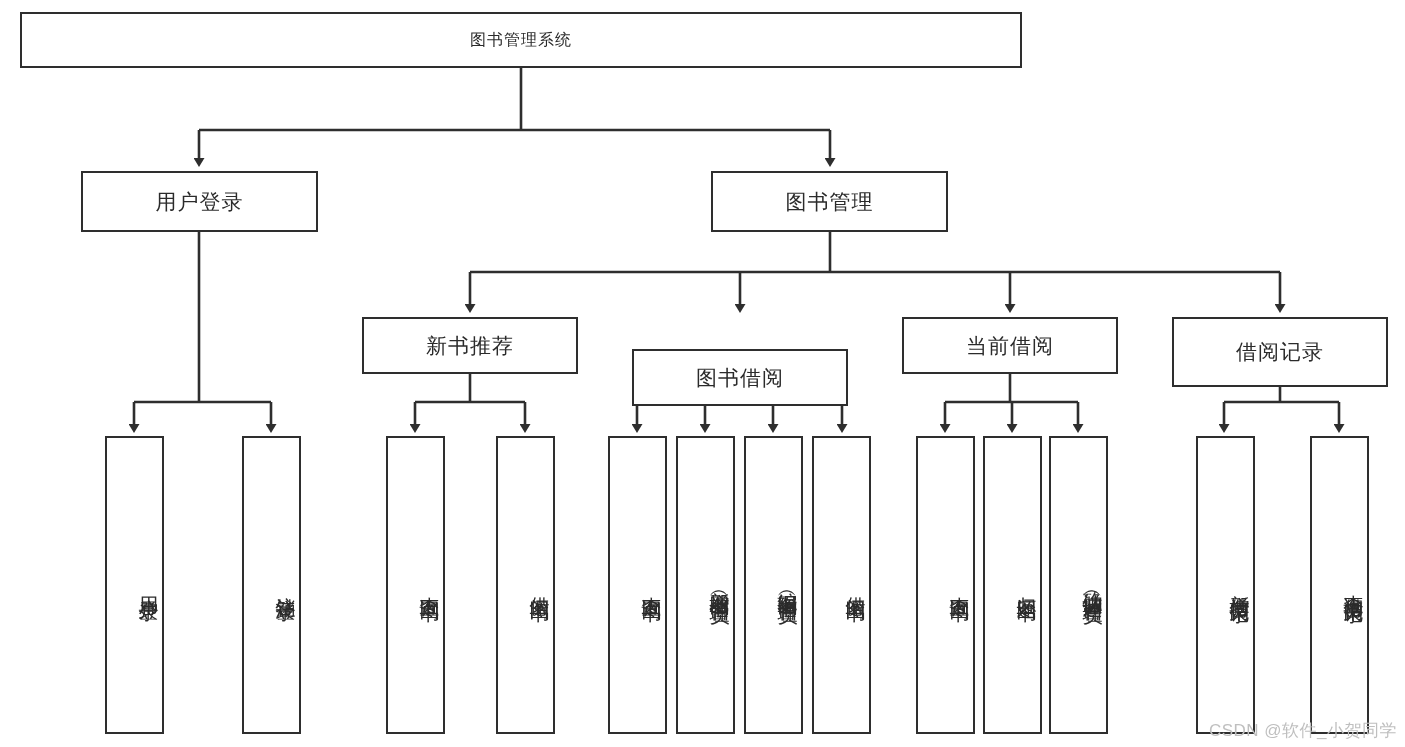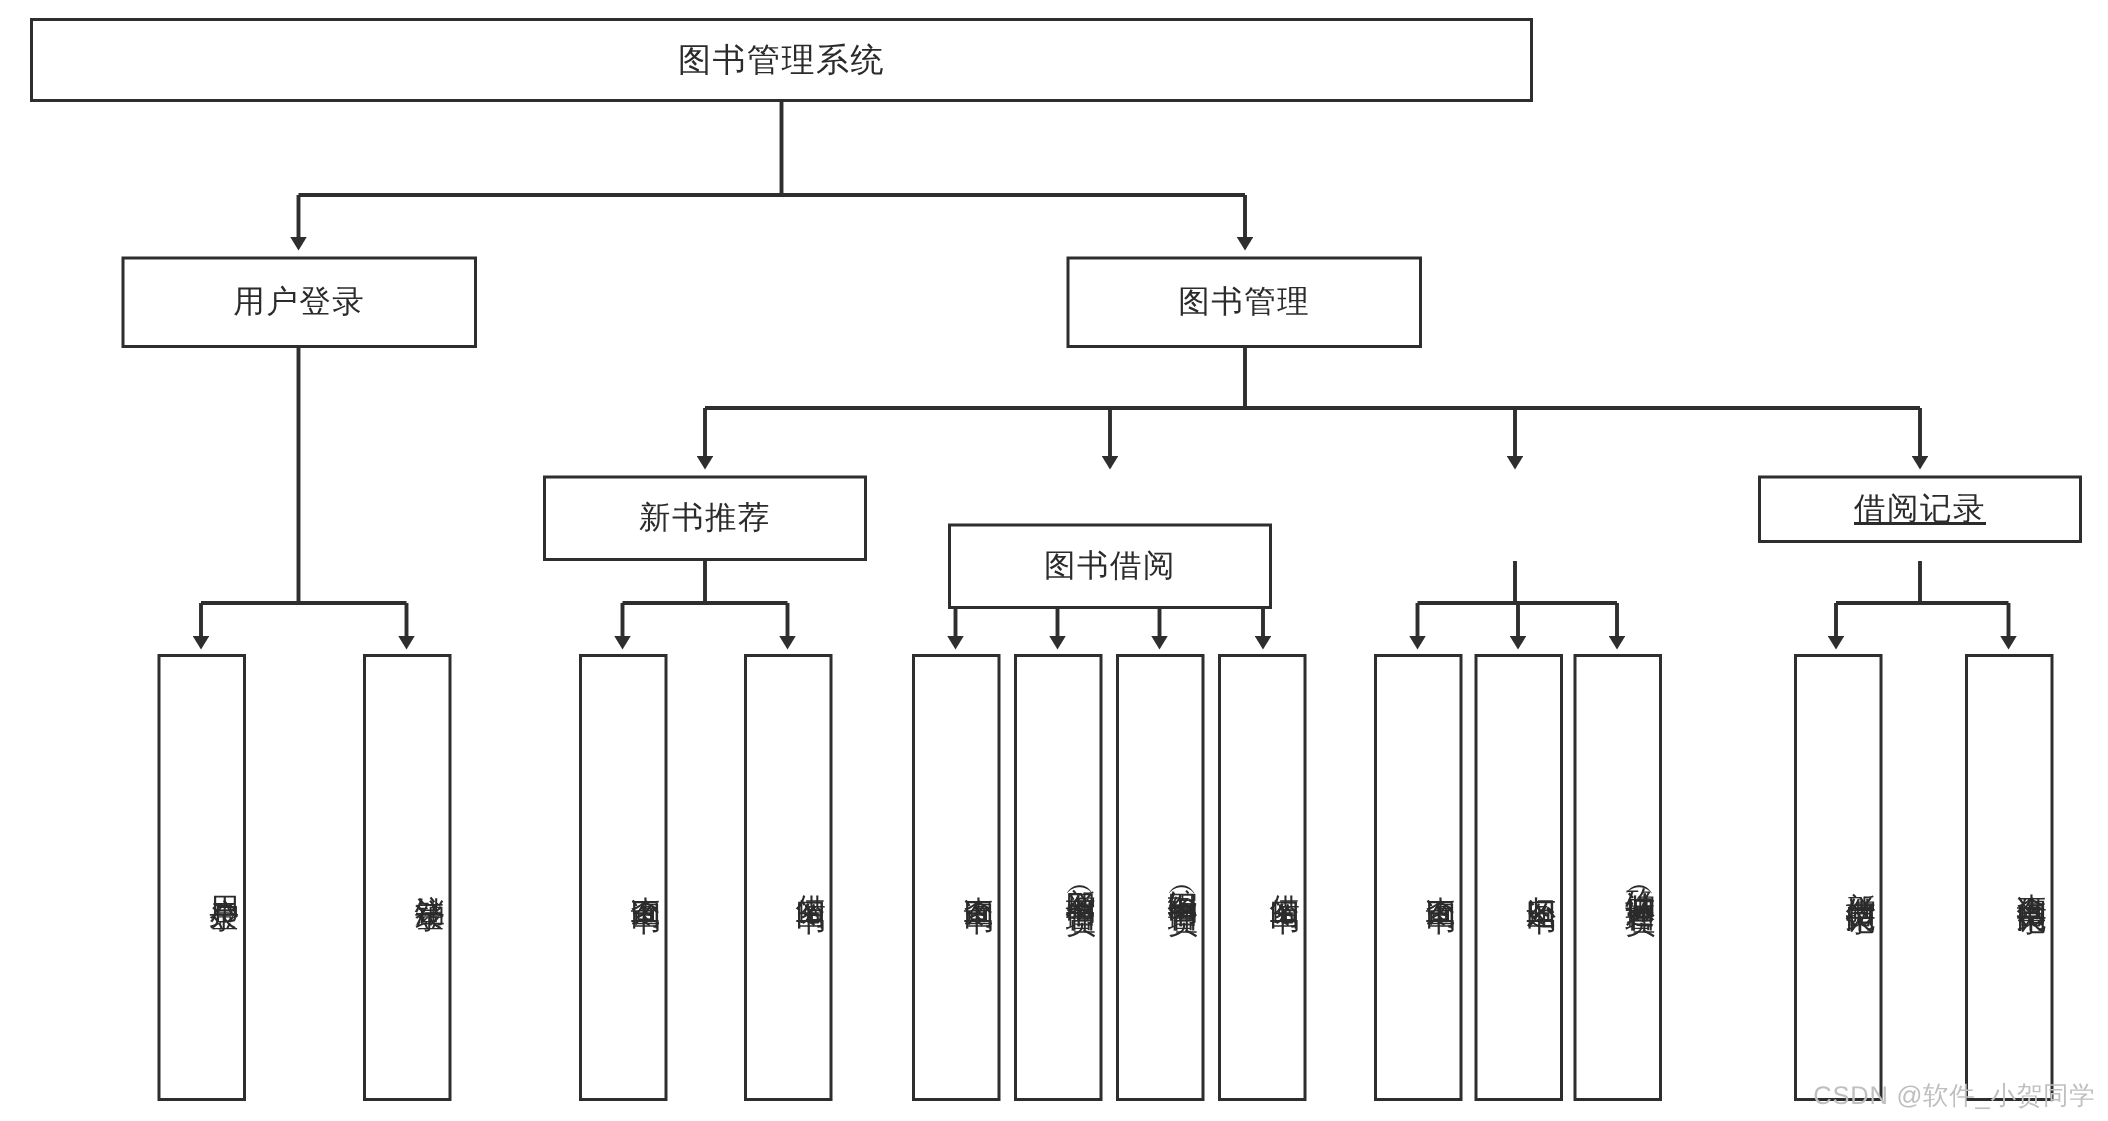--- a/index.html
+++ b/index.html
@@ -37,21 +37,21 @@
     color: #2b2b2b;
     text-align: center;
     z-index: 2;
   }
   .node-h {
     font-size: 21px;
     letter-spacing: 1px;
     line-height: 1.2;
   }
   .node-root {
-    font-size: 22px;
+    font-size: 16px;
     letter-spacing: 1px;
   }
   .node-v {
     writing-mode: vertical-rl;
     text-orientation: upright;
     font-size: 20px;
     line-height: 1.35;
     letter-spacing: 2px;
     align-items: flex-start;
     justify-content: center;
@@ -142,21 +142,24 @@
   <div class="node node-h" style="left:711px; top:171px; width:237px; height:61px;">
     <span>图书管理</span>
   </div>
 
   <div class="node node-h" style="left:362px; top:317px; width:216px; height:57px;">
     <span>新书推荐</span>
   </div>
   <div class="node node-h" style="left:632px; top:317px; width:216px; height:57px;margin-top:32px;">
     <span>图书借阅</span>
   </div>
-  <div class="node node-h" style="left:1172px; top:317px; width:216px; height:45px;text-decoration:underline;">
+  <div class="node node-h" style="left:902px; top:317px; width:216px; height:57px;">
+    <span>当前借阅</span>
+  </div>
+  <div class="node node-h" style="left:1172px; top:317px; width:216px; height:70px;">
     <span>借阅记录</span>
   </div>
 
   <div class="node node-v" style="left:105px; top:436px; width:59px; height:298px;">
     <span class="vtext">用户登录</span>
   </div>
   <div class="node node-v" style="left:242px; top:436px; width:59px; height:298px;">
     <span class="vtext">注销登录</span>
   </div>
 

